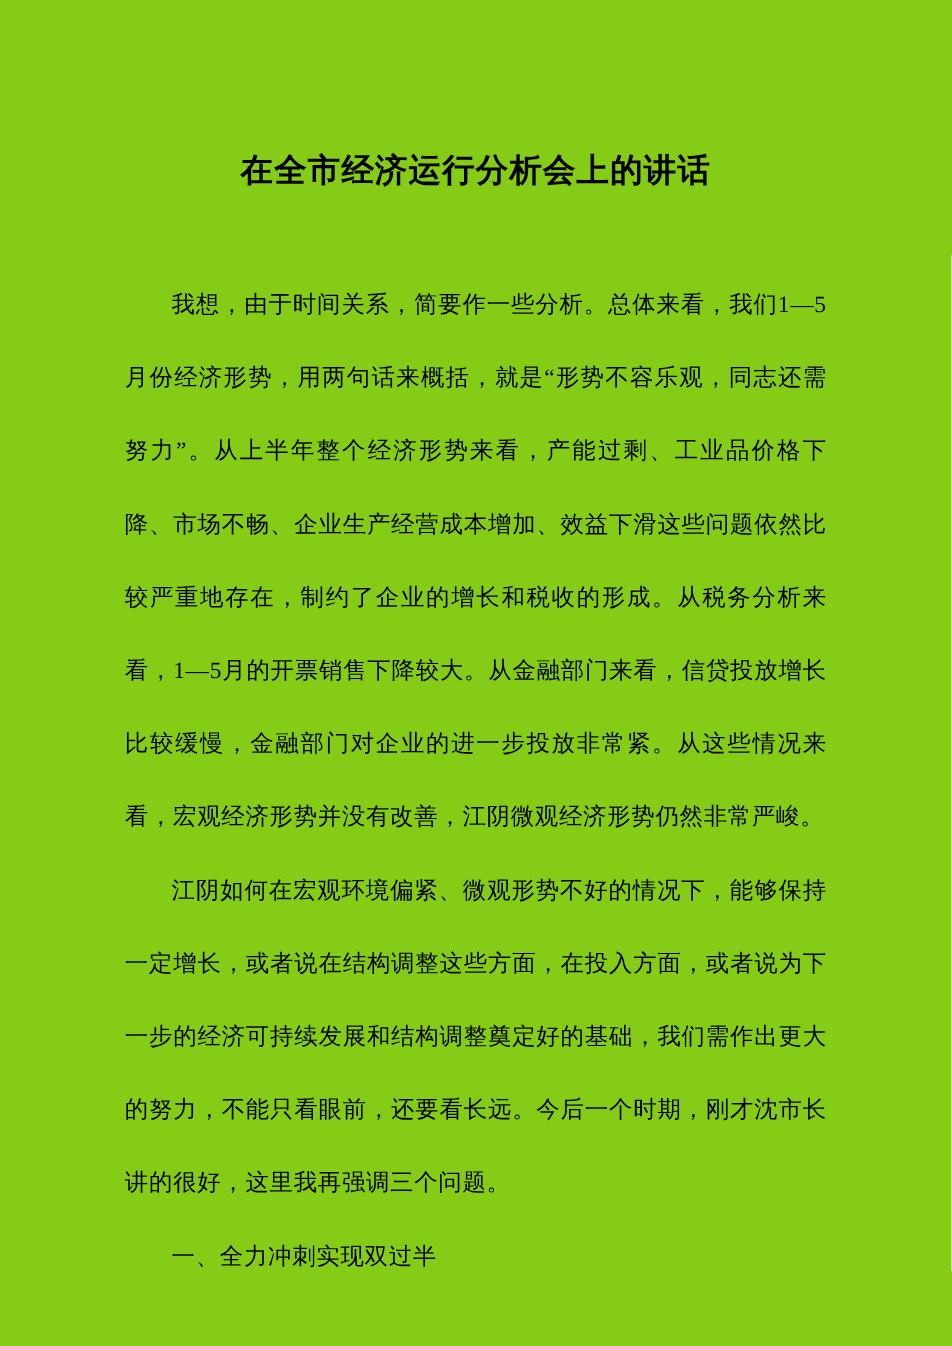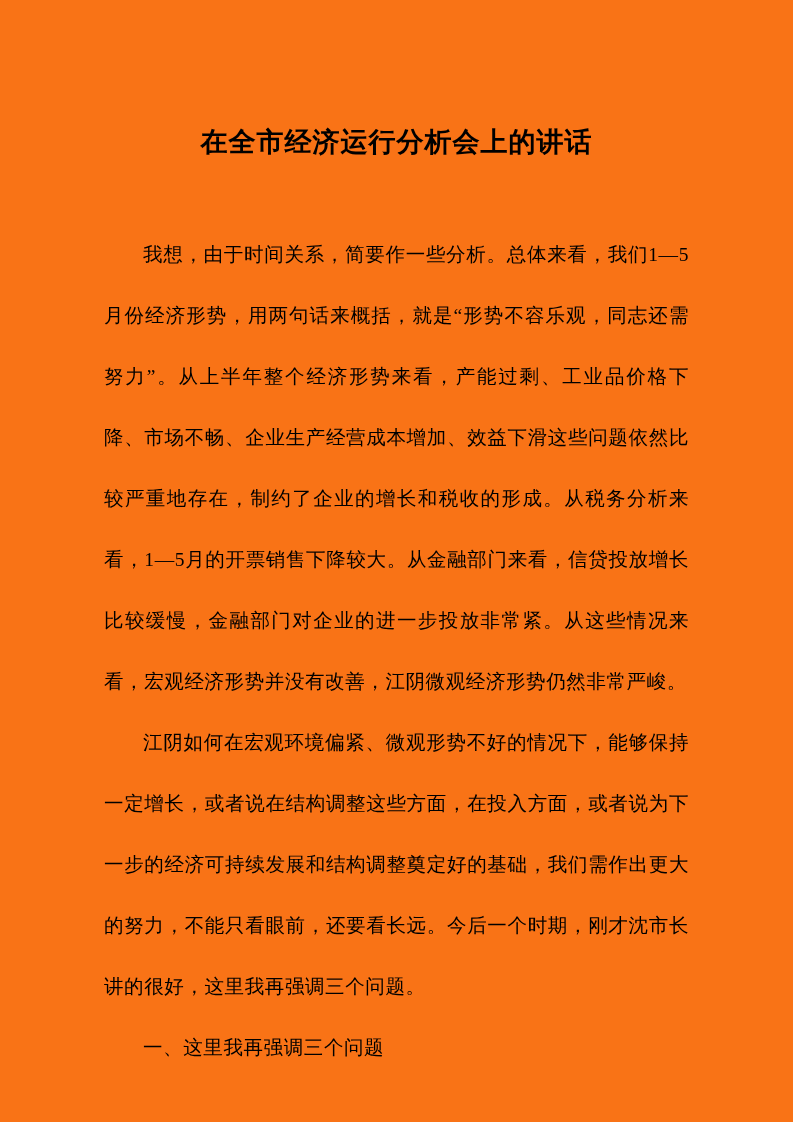--- a/index.html
+++ b/index.html
@@ -13,21 +13,21 @@
     font-family: "Liberation Serif", "DejaVu Serif", serif;
     color: #000000;
     overflow: hidden;
   }
   .page {
     position: relative;
     width: 793px;
     height: 1122px;
     box-sizing: border-box;
     padding: 96px 104px 80px 104px;
-    background: #f97316;
+    background: #84cc16;
   }
   .doc-title {
     font-size: 27px;
     font-weight: bold;
     text-align: center;
     letter-spacing: 1px;
     margin: 28px 0 0 0;
     line-height: 1.4;
     font-family: "Liberation Sans", "DejaVu Sans", sans-serif;
   }
@@ -50,16 +50,16 @@
 </head>
 <body>
 
 <div class="page">
 
   <h1 class="doc-title">在全市经济运行分析会上的讲话</h1>
 
   <div class="body-content">
     <p class="para indent">我想，由于时间关系，简要作一些分析。总体来看，我们1—5月份经济形势，用两句话来概括，就是“形势不容乐观，同志还需努力”。从上半年整个经济形势来看，产能过剩、工业品价格下降、市场不畅、企业生产经营成本增加、效益下滑这些问题依然比较严重地存在，制约了企业的增长和税收的形成。从税务分析来看，1—5月的开票销售下降较大。从金融部门来看，信贷投放增长比较缓慢，金融部门对企业的进一步投放非常紧。从这些情况来看，宏观经济形势并没有改善，江阴微观经济形势仍然非常严峻。</p>
     <p class="para indent">江阴如何在宏观环境偏紧、微观形势不好的情况下，能够保持一定增长，或者说在结构调整这些方面，在投入方面，或者说为下一步的经济可持续发展和结构调整奠定好的基础，我们需作出更大的努力，不能只看眼前，还要看长远。今后一个时期，刚才沈市长讲的很好，这里我再强调三个问题。</p>
-    <p class="para indent">一、这里我再强调三个问题</p>
+    <p class="para indent">一、全力冲刺实现双过半</p>
   </div>
 
 </div>
 
 </body></html>

